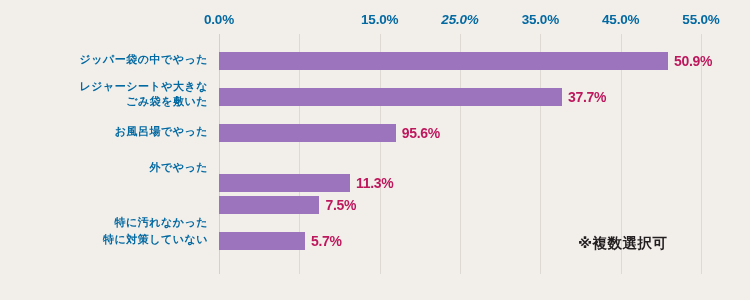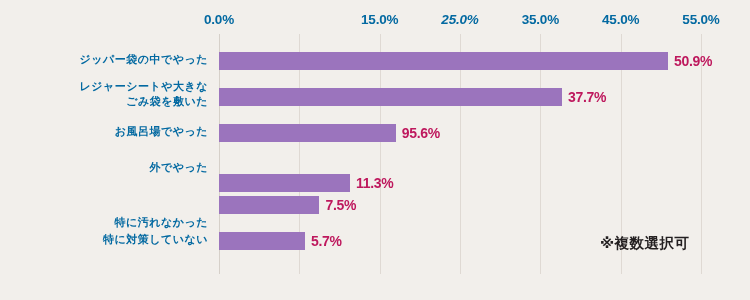--- a/index.html
+++ b/index.html
@@ -89,21 +89,21 @@
   }
   .cat-axis {
     position: absolute;
     left: 0; top: 34px;
     width: 208px; height: 240px;
   }
 
   
   .footnote {
     position: absolute;
-    left: 600px;
+    left: 578px;
     top: 234px;
     font-size: 14.5px;
     font-weight: 700;
     letter-spacing: 0.5px;
     color: #231f20;
     white-space: nowrap;
   }
 </style>
 </head>
 <body>

